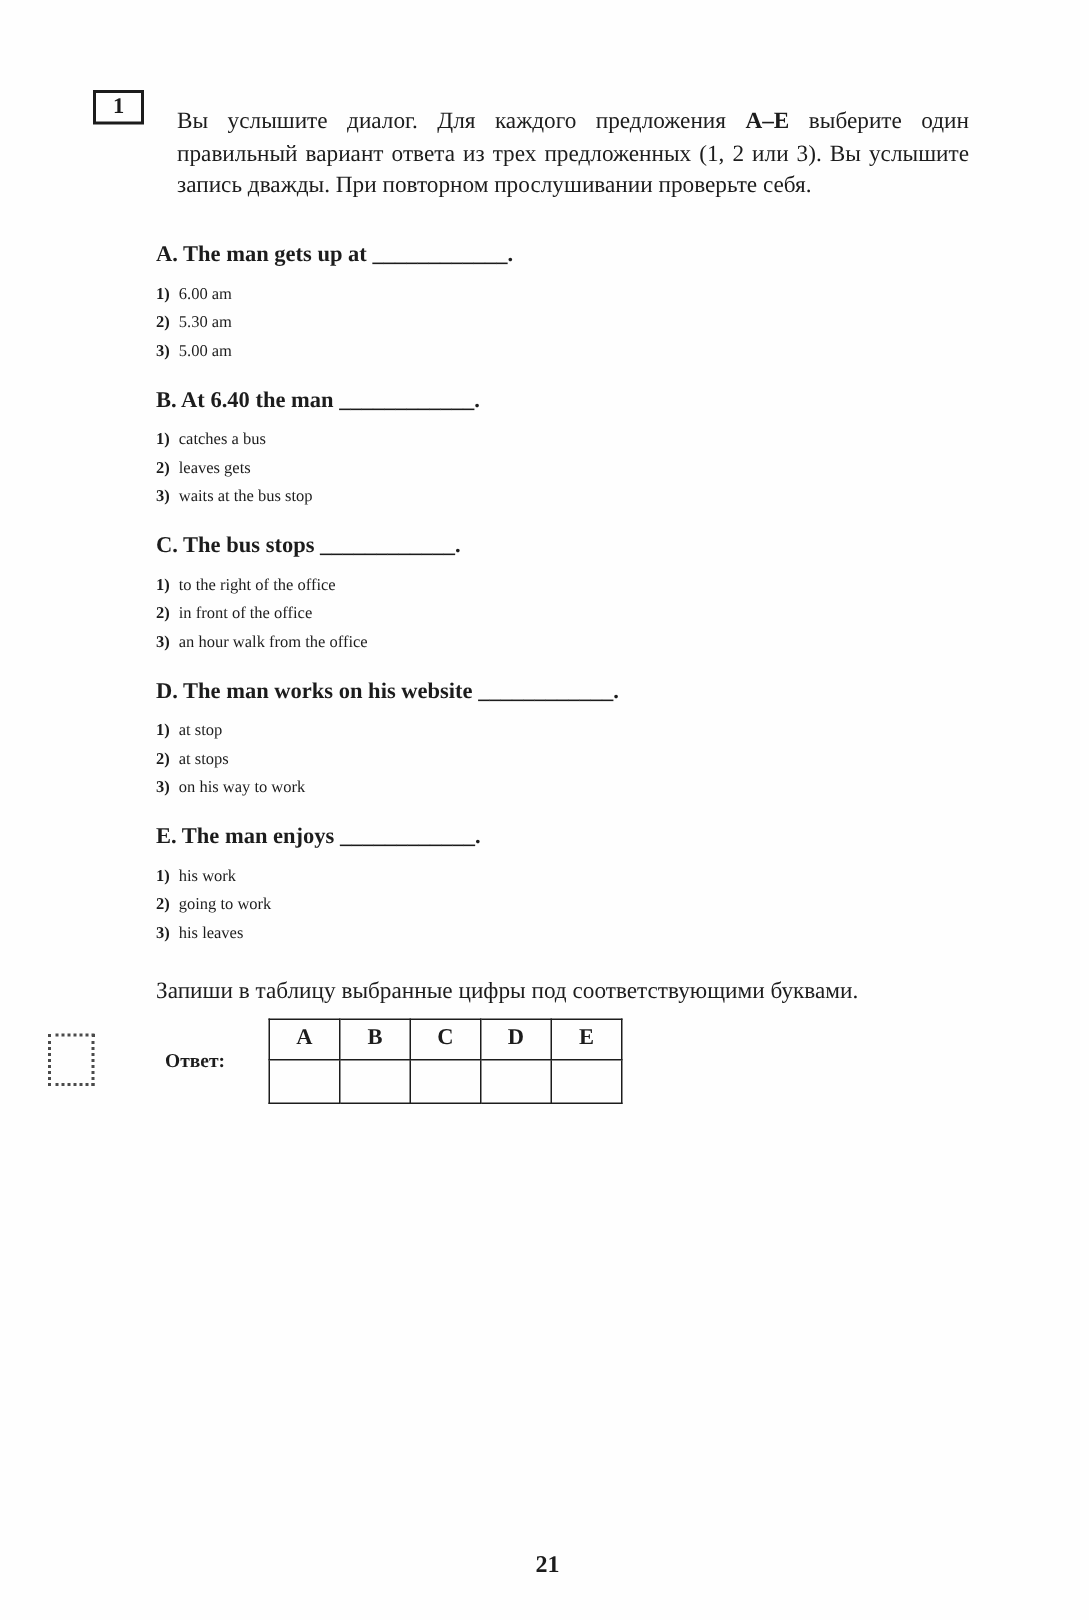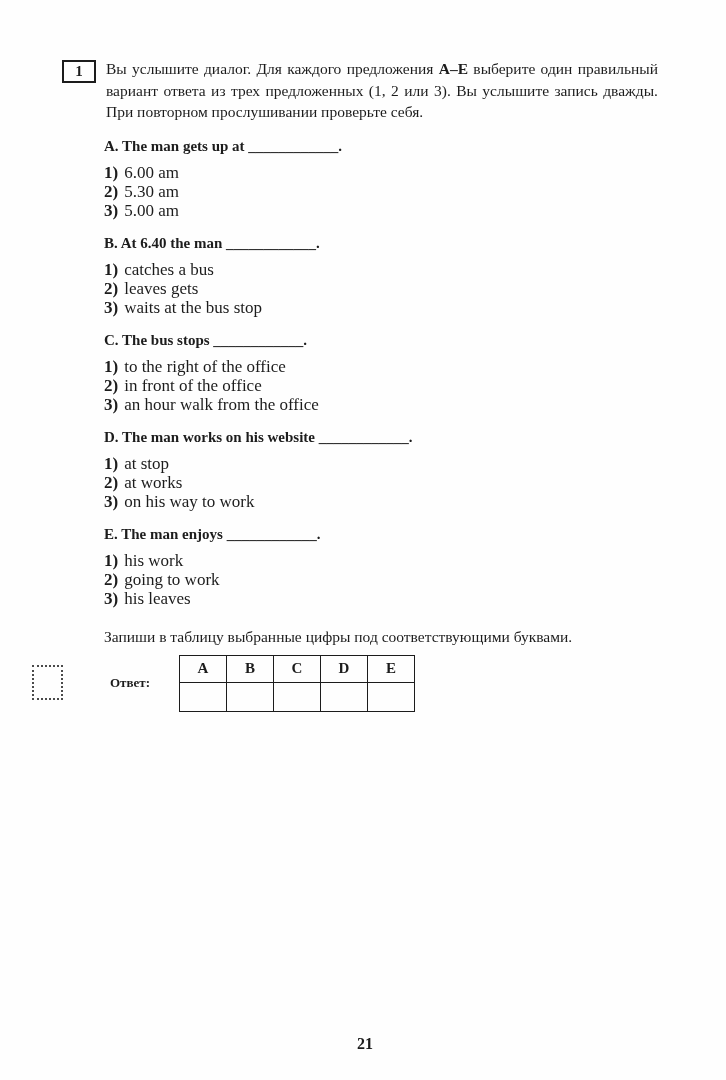--- a/index.html
+++ b/index.html
@@ -14,28 +14,28 @@
   .content { position:absolute; left:62px; top:58px; width:596px; }
 
   .task-header { display:flex; align-items:flex-start; }
   .task-number-box {
     flex:none; width:30px; height:19px; margin-top:2px; margin-right:10px;
     border:2px solid #1c1c1c;
     display:flex; align-items:center; justify-content:center;
     font-weight:bold; font-size:15px; line-height:1;
   }
   .task-instruction {
-    flex:1; margin:0; text-align:justify;
+    flex:1; margin:12px; text-align:justify;
     font-size:15.5px; line-height:21.5px; font-weight:500;
   }
   .task-instruction .b { font-weight:bold; }
 
   .question { margin-left:42px; margin-top:14px; }
   .q-heading { margin:0 0 7px 0; font-weight:bold; font-size:15px; line-height:19px; }
-  .option { font-size:17px; line-height:19px; }
+  .option { font-size:11px; line-height:19px; }
   .option .num { font-weight:bold; margin-right:6px; }
 
   .answer-part { margin-left:42px; margin-top:18px; }
   .answer-instruction { margin:0; font-size:15.5px; line-height:21px; }
   .answer-row { position:relative; display:flex; align-items:center; margin-top:8px; }
   .answer-label { font-weight:bold; font-size:13px; width:75px; padding-left:6px; box-sizing:border-box; flex:none; }
   .answer-table { border-collapse:collapse; }
   .answer-table td {
     border:1.5px solid #1c1c1c; width:46px; text-align:center;
     font-size:15px; padding:0;
@@ -84,21 +84,21 @@
     <div class="question">
       <p class="q-heading">C. The bus stops ____________.</p>
       <div class="option"><span class="num">1)</span><span>to the right of the office</span></div>
       <div class="option"><span class="num">2)</span><span>in front of the office</span></div>
       <div class="option"><span class="num">3)</span><span>an hour walk from the office</span></div>
     </div>
 
     <div class="question">
       <p class="q-heading">D. The man works on his website ____________.</p>
       <div class="option"><span class="num">1)</span><span>at stop</span></div>
-      <div class="option"><span class="num">2)</span><span>at works</span></div>
+      <div class="option"><span class="num">2)</span><span>at stops</span></div>
       <div class="option"><span class="num">3)</span><span>on his way to work</span></div>
     </div>
 
     <div class="question">
       <p class="q-heading">E. The man enjoys ____________.</p>
       <div class="option"><span class="num">1)</span><span>his work</span></div>
       <div class="option"><span class="num">2)</span><span>going to work</span></div>
       <div class="option"><span class="num">3)</span><span>his leaves</span></div>
     </div>
 

